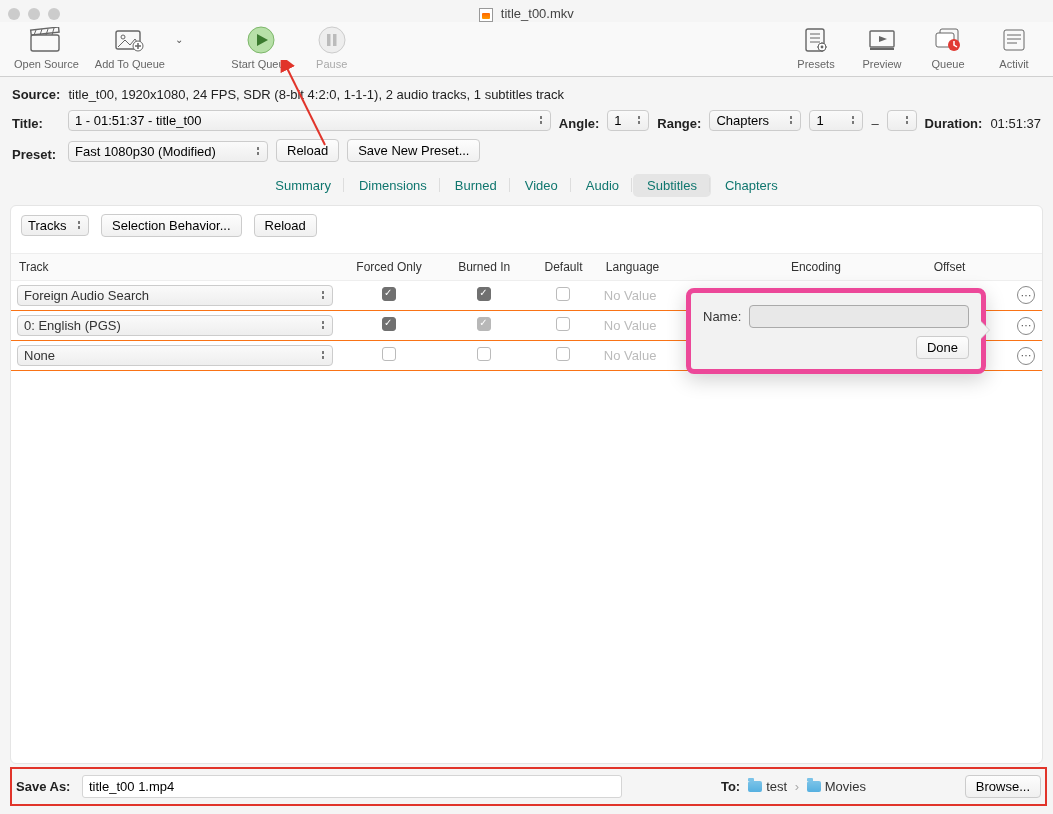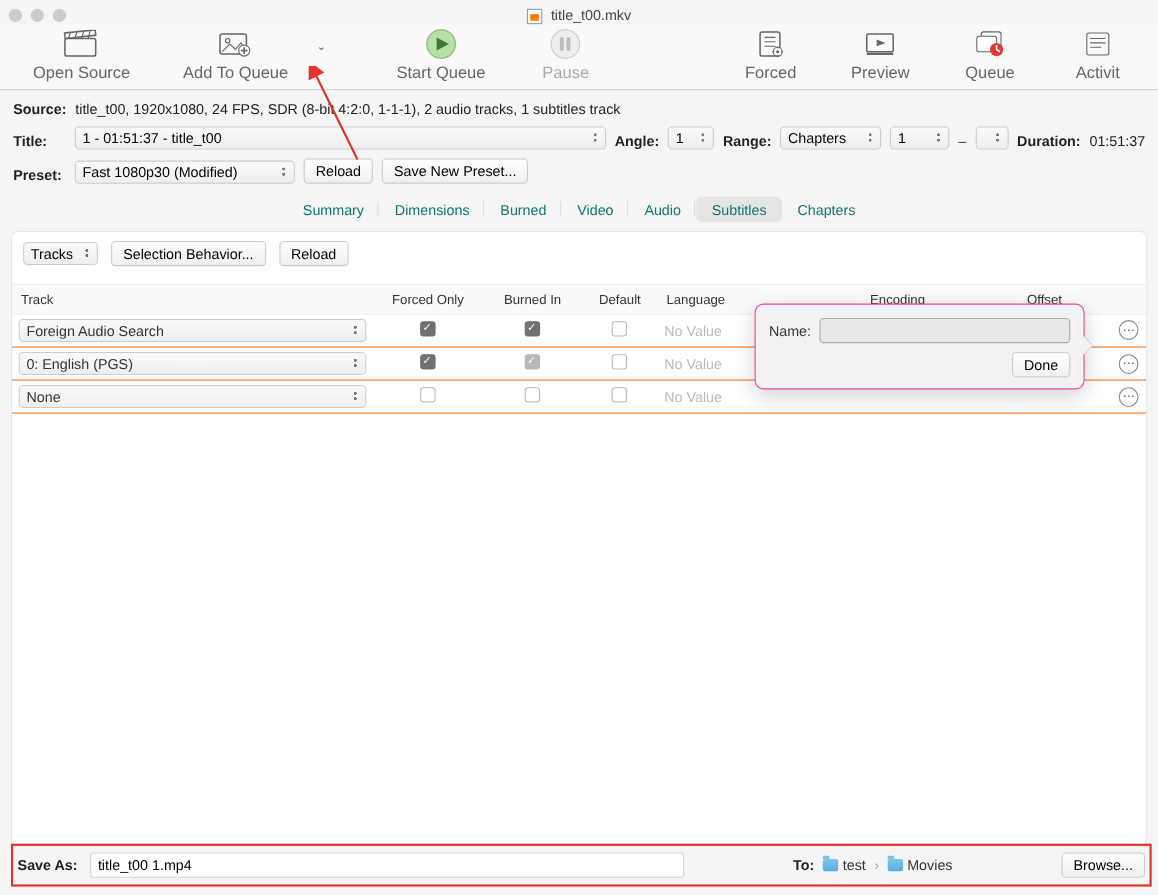--- a/index.html
+++ b/index.html
@@ -15,21 +15,21 @@
   }
   
   .traffic { position:absolute; top:8px; left:8px; display:flex; gap:8px;}
   .traffic span { width:12px; height:12px; border-radius:50%; background:#ccc; display:block;}
   
   .titlebar { text-align:center; padding:6px 0 0 0; font-size:13px; font-weight:500; color:#444;}
   .titlebar .vlcicon { display:inline-block; width:14px; height:14px; background:#fff; border:1px solid #999; vertical-align:middle; margin-right:4px; position:relative;}
   .titlebar .vlcicon::after { content:""; position:absolute; left:2px; right:2px; bottom:2px; top:4px; background:linear-gradient(#f60,#f90); border-radius:1px;}
   
   .toolbar { display:flex; align-items:flex-end; padding:4px 6px 6px 6px; border-bottom:1px solid #d0d0d0; background:#f9f9f9;}
-  .tbtn { display:flex; flex-direction:column; align-items:center; margin:0 24px; font-size:15px; color:#666; cursor:pointer; min-width:50px;}
+  .tbtn { display:flex; flex-direction:column; align-items:center; margin:0 8px; font-size:11px; color:#666; cursor:pointer; min-width:50px;}
   .tbtn.disabled { color:#aaa; }
   .tbtn .ticon { width:34px; height:28px; margin-bottom:4px; display:flex; align-items:center; justify-content:center;}
   .tbtn svg { display:block; }
   .tspacer { flex:1;}
   .chev { font-size:10px; color:#555; margin-left:2px; align-self:center; padding-bottom:16px;}
   
   .row { display:flex; align-items:flex-end; padding:4px 12px; gap:8px;}
   .label { font-weight:600; font-size:13px; color:#222; min-width:48px;}
   .plain { font-size:13px; color:#222;}
   select.sel, .sel {
@@ -73,22 +73,22 @@
   .tablewrap { height:510px; overflow:hidden; border-top:1px solid #eee;}
   
   .savebar { position:absolute; bottom:8px; left:10px; right:6px; display:flex; align-items:center; gap:8px; padding:6px 4px; border:2px solid #e1342a; }
   .txt { background:#fff; border:1px solid #d5d5d5; border-radius:3px; padding:3px 6px; font-size:13px;}
   .fold { width:14px; height:11px; display:inline-block; background:linear-gradient(#7bc3e8,#55b0e0); border-radius:2px; position:relative; top:1px; margin-right:4px;}
   .fold::before{content:""; position:absolute; top:-3px; left:0; width:6px; height:3px; background:#7bc3e8; border-radius:1px 1px 0 0;}
   .pathsep{ color:#aaa; margin:0 4px;}
   
   
   .popover {
-    position:absolute; top:276px; left:686px; width:300px;
-    background:#f2f2f2; border:1px solid #ec4899; border-radius:8px;
+    position:absolute; top:288px; left:686px; width:300px;
+    background:#f2f2f2; border:5px solid #ec4899; border-radius:8px;
     box-shadow:0 6px 20px rgba(0,0,0,0.18);
     padding:12px 12px 10px 12px;
   }
   .popover::after{
     content:""; position:absolute; right:-8px; top:28px;
     border-top:9px solid transparent; border-bottom:9px solid transparent; border-left:9px solid #f2f2f2;
     filter: drop-shadow(1px 0 0 #ccc);
   }
   .popover .prow{ display:flex; align-items:center; gap:8px; margin-bottom:8px;}
   .popover input { flex:1; border:1px solid #aaa; border-radius:4px; padding:3px 4px; background:#e8e8e8;}
@@ -165,21 +165,21 @@
       <svg width="28" height="26" viewBox="0 0 28 26">
           <rect x="4" y="2" width="18" height="22" fill="none" stroke="#666" stroke-width="1.4" rx="2"></rect>
           <line x1="8" y1="7" x2="18" y2="7" stroke="#666"></line>
           <line x1="8" y1="11" x2="18" y2="11" stroke="#666"></line>
           <line x1="8" y1="15" x2="18" y2="15" stroke="#666"></line>
           <circle cx="20" cy="20" r="4" fill="#fff" stroke="#666"></circle>
           <circle cx="20" cy="20" r="1.4" fill="#666"></circle>
           <path d="M20 15 v2 M20 23 v2 M15 20 h2 M23 20 h2" stroke="#666"></path>
         </svg>
     </div>
-    <span>Forced</span>
+    <span>Presets</span>
   </div>
   <div class="tbtn">
     <div class="ticon">
       <svg width="30" height="26" viewBox="0 0 30 26">
           <rect x="3" y="4" width="24" height="16" fill="none" stroke="#666" stroke-width="1.4" rx="1"></rect>
           <polygon points="12,9 20,12 12,15" fill="#666"></polygon>
           <line x1="3" y1="22" x2="27" y2="22" stroke="#666" stroke-width="2"></line>
         </svg>
     </div>
     <span>Preview</span>

